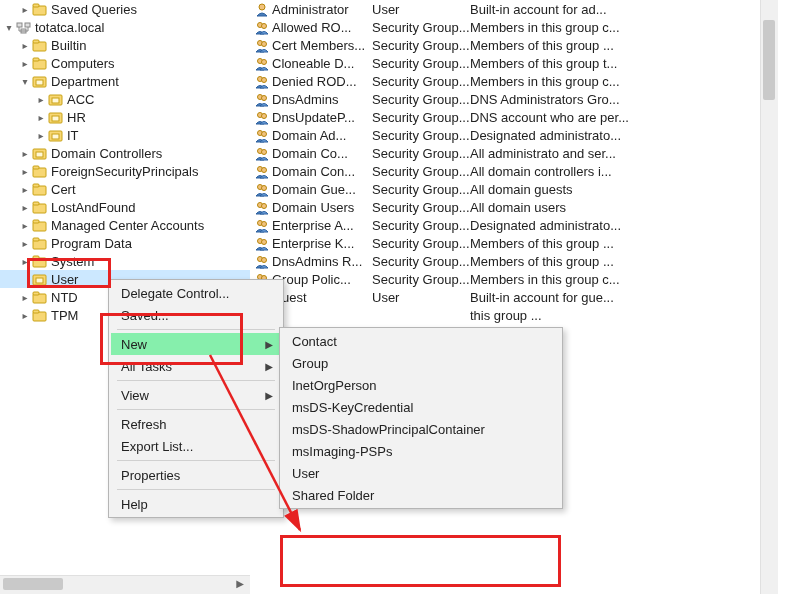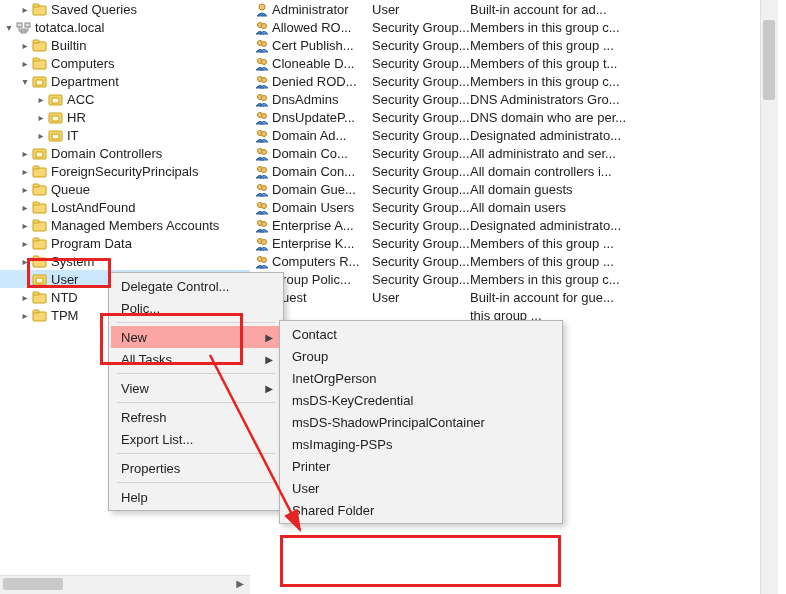--- a/index.html
+++ b/index.html
@@ -103,29 +103,30 @@
     border-radius: 2px;
   }
 
   
   .ctx {
     position: absolute;
     background: #f2f2f2;
     border: 1px solid #b5b5b5;
     box-shadow: 3px 3px 6px rgba(0,0,0,0.2);
     padding: 2px;
+    margin-top: 7px;
   }
   .ctx .mi {
     height: 22px;
     display: flex;
     align-items: center;
     padding: 0 24px 0 10px;
     cursor: default;
   }
-  .ctx .mi.hl { background: #fca5a5; }
+  .ctx .mi.hl { background: #86efac; }
   .ctx .sep { height: 1px; background: #d0d0d0; margin: 3px 6px; }
   .ctx .mi .sm {
     position: absolute;
     right: 8px;
     font-size: 10px;
     color: #444;
   }
   .ctx .mi.rel { position: relative; }
 
   .ctx.main { left: 108px; top: 272px; width: 170px; }
@@ -249,35 +250,35 @@
       <svg class="icon-svg" width="15" height="15">
           <use href="#i-folder"></use>
         </svg>
       <span class="lbl">ForeignSecurityPrincipals</span>
     </div>
     <div class="tnode d1">
       <span class="exp">▸</span>
       <svg class="icon-svg" width="15" height="15">
           <use href="#i-folder"></use>
         </svg>
-      <span class="lbl">Queue</span>
+      <span class="lbl">Cert</span>
     </div>
     <div class="tnode d1">
       <span class="exp">▸</span>
       <svg class="icon-svg" width="15" height="15">
           <use href="#i-folder"></use>
         </svg>
       <span class="lbl">LostAndFound</span>
     </div>
     <div class="tnode d1">
       <span class="exp">▸</span>
       <svg class="icon-svg" width="15" height="15">
           <use href="#i-folder"></use>
         </svg>
-      <span class="lbl">Managed Members Accounts</span>
+      <span class="lbl">Managed Center Accounts</span>
     </div>
     <div class="tnode d1">
       <span class="exp">▸</span>
       <svg class="icon-svg" width="15" height="15">
           <use href="#i-folder"></use>
         </svg>
       <span class="lbl">Program Data</span>
     </div>
     <div class="tnode d1">
       <span class="exp">▸</span>
@@ -335,21 +336,21 @@
         <div class="c-name">Allowed RO...</div>
         <div class="c-type">Security Group...</div>
         <div class="c-desc">Members in this group c...</div>
       </div>
       <div class="lrow">
         <div class="c-icon">
           <svg width="15" height="15">
             <use href="#i-group"></use>
           </svg>
         </div>
-        <div class="c-name">Cert Publish...</div>
+        <div class="c-name">Cert Members...</div>
         <div class="c-type">Security Group...</div>
         <div class="c-desc">Members of this group ...</div>
       </div>
       <div class="lrow">
         <div class="c-icon">
           <svg width="15" height="15">
             <use href="#i-group"></use>
           </svg>
         </div>
         <div class="c-name">Cloneable D...</div>
@@ -377,21 +378,21 @@
         <div class="c-desc">DNS Administrators Gro...</div>
       </div>
       <div class="lrow">
         <div class="c-icon">
           <svg width="15" height="15">
             <use href="#i-group"></use>
           </svg>
         </div>
         <div class="c-name">DnsUpdateP...</div>
         <div class="c-type">Security Group...</div>
-        <div class="c-desc">DNS domain who are per...</div>
+        <div class="c-desc">DNS account who are per...</div>
       </div>
       <div class="lrow">
         <div class="c-icon">
           <svg width="15" height="15">
             <use href="#i-group"></use>
           </svg>
         </div>
         <div class="c-name">Domain Ad...</div>
         <div class="c-type">Security Group...</div>
         <div class="c-desc">Designated administrato...</div>
@@ -455,21 +456,21 @@
         <div class="c-name">Enterprise K...</div>
         <div class="c-type">Security Group...</div>
         <div class="c-desc">Members of this group ...</div>
       </div>
       <div class="lrow">
         <div class="c-icon">
           <svg width="15" height="15">
             <use href="#i-group"></use>
           </svg>
         </div>
-        <div class="c-name">Computers R...</div>
+        <div class="c-name">DnsAdmins R...</div>
         <div class="c-type">Security Group...</div>
         <div class="c-desc">Members of this group ...</div>
       </div>
       <div class="lrow">
         <div class="c-icon">
           <svg width="15" height="15">
             <use href="#i-group"></use>
           </svg>
         </div>
         <div class="c-name">Group Polic...</div>
@@ -526,21 +527,21 @@
   <div class="scroll">
     <div class="thumb"></div>
   </div>
 </div>
 
 <div class="ctx main">
   <div class="mi">
       <span>Delegate Control...</span>
     </div>
   <div class="mi">
-      <span>Polic...</span>
+      <span>Saved...</span>
     </div>
   <div class="sep"></div>
   <div class="mi hl rel">
       <span>New</span>
       <span class="sm">▶</span>
     </div>
   <div class="mi rel">
       <span>All Tasks</span>
       <span class="sm">▶</span>
     </div>
@@ -577,23 +578,20 @@
       <span>InetOrgPerson</span>
     </div>
   <div class="mi">
       <span>msDS-KeyCredential</span>
     </div>
   <div class="mi">
       <span>msDS-ShadowPrincipalContainer</span>
     </div>
   <div class="mi">
       <span>msImaging-PSPs</span>
-    </div>
-  <div class="mi">
-      <span>Printer</span>
     </div>
   <div class="mi">
       <span>User</span>
     </div>
   <div class="mi">
       <span>Shared Folder</span>
     </div>
 </div>
 
 <div class="redbox" style="left:27px; top:258px; width:78px; height:24px;"></div>

